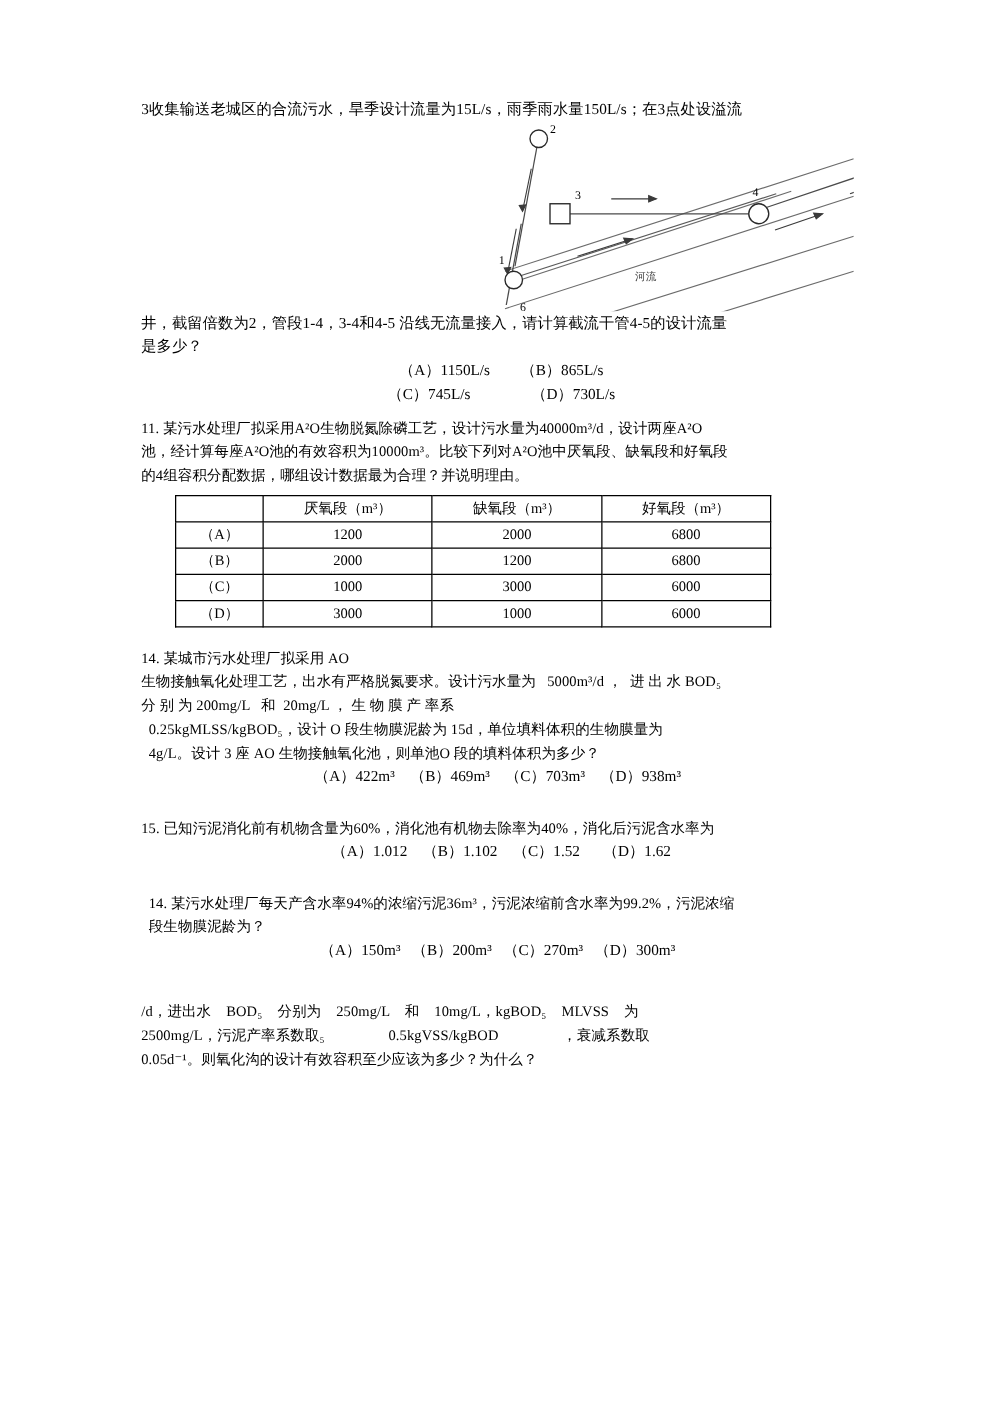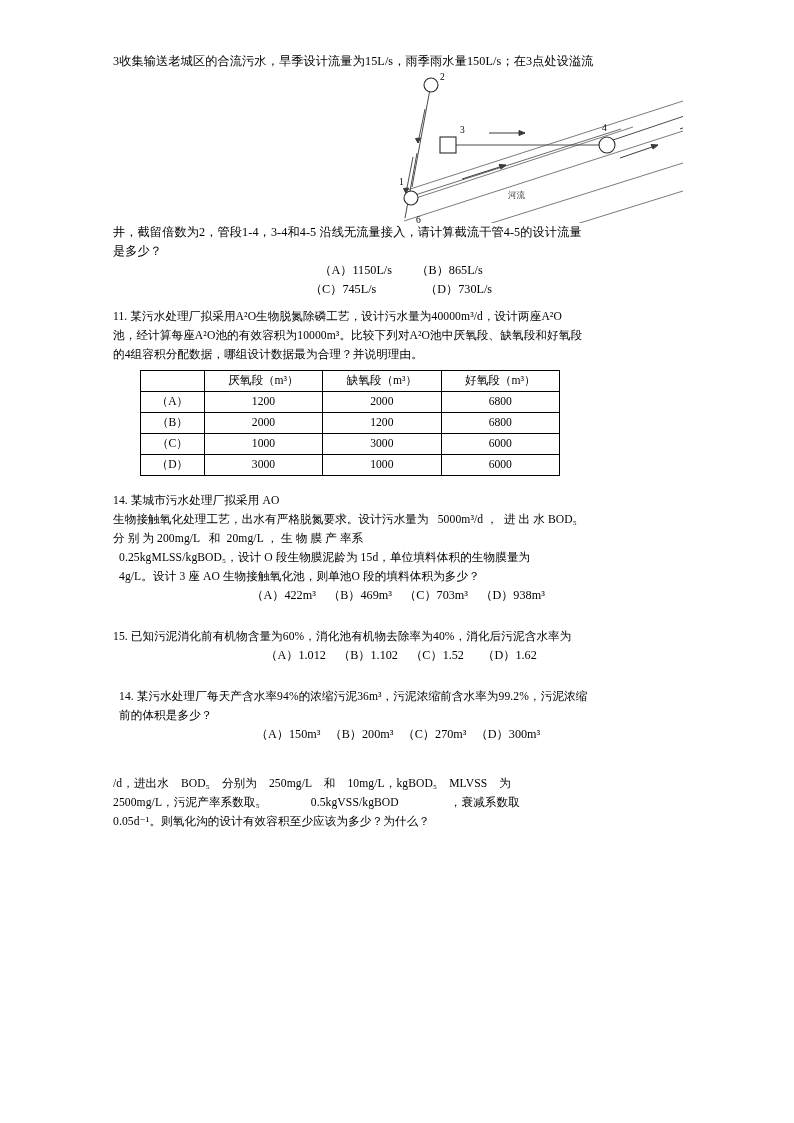--- a/index.html
+++ b/index.html
@@ -12,21 +12,21 @@
     width: 794px;
     height: 1123px;
     background: #ffffff;
     overflow: hidden;
     font-family: "Liberation Serif", "DejaVu Serif", serif;
     color: #000000;
   }
   .content {
     position: absolute;
     left: 113px;
-    top: 52px;
+    top: 78px;
     width: 570px;
   }
 
   
   .q-block { margin: 0 0 0 0; }
   .line {
     font-size: 12.2px;
     line-height: 19px;
     white-space: pre-wrap;
     letter-spacing: 0.1px;
@@ -48,21 +48,21 @@
     line-height: 19px;
     white-space: pre;
     text-align: center;
   }
 
   
   table.vol-table {
     border-collapse: collapse;
     margin-top: 6px;
     margin-left: 27px;
-    width: 420px;
+    width: 477px;
     font-size: 11.6px;
   }
   table.vol-table td, table.vol-table th {
     border: 1px solid #000000;
     text-align: center;
     padding: 2px 0 3px 0;
     font-weight: normal;
     height: 15px;
   }
   table.vol-table td.col-label { width: 74px; }
@@ -221,21 +221,21 @@
 
     <div class="q-block">
       <div class="line line-sm">15. 已知污泥消化前有机物含量为60%，消化池有机物去除率为40%，消化后污泥含水率为</div>
       <div class="opts indent-1">（A）1.012    （B）1.102    （C）1.52      （D）1.62</div>
     </div>
 
     <div class="gap-lg"></div>
 
     <div class="q-block">
       <div class="line line-sm indent-1">14. 某污水处理厂每天产含水率94%的浓缩污泥36m³，污泥浓缩前含水率为99.2%，污泥浓缩</div>
-      <div class="line line-sm indent-1">前的体积是多少？</div>
+      <div class="line line-sm indent-1">段生物膜泥龄为？</div>
       <div class="opts">（A）150m³   （B）200m³   （C）270m³   （D）300m³</div>
     </div>
 
     <div class="gap-xl"></div>
 
     <div class="q-block">
       <div class="line line-sm">/d，进出水    BOD₅    分别为    250mg/L    和    10mg/L，kgBOD₅    MLVSS    为</div>
       <div class="line line-sm">2500mg/L，污泥产率系数取₅                 0.5kgVSS/kgBOD                 ，衰减系数取</div>
       <div class="line line-sm">0.05d⁻¹。则氧化沟的设计有效容积至少应该为多少？为什么？</div>
     </div>

